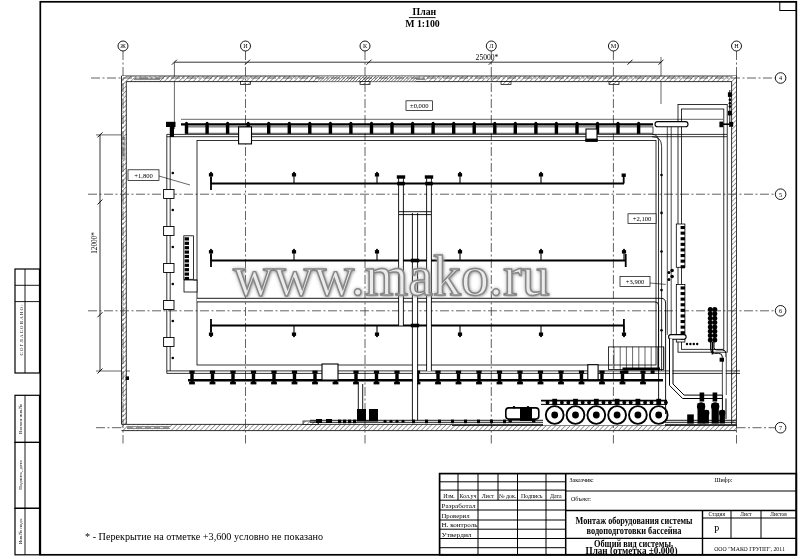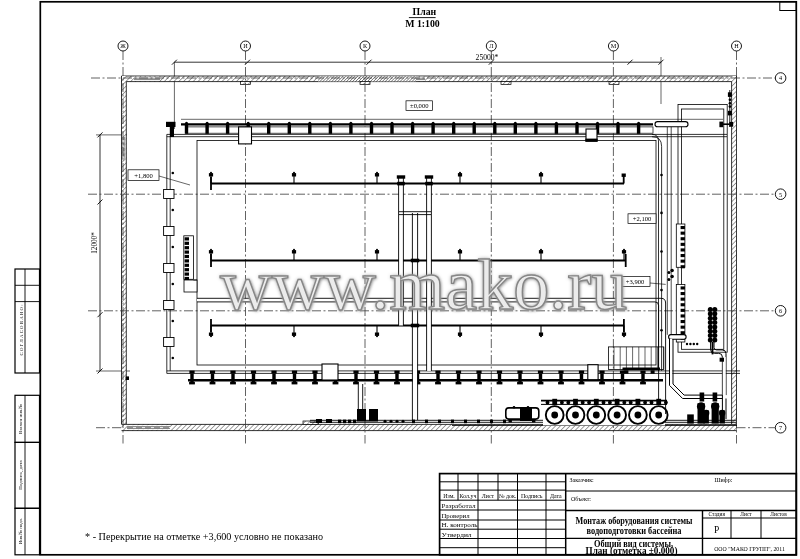--- a/index.html
+++ b/index.html
@@ -1,14 +1,14 @@
 <!DOCTYPE html>
 <html><head><meta charset="utf-8"><style>
 html,body{margin:0;padding:0;background:#fff;width:800px;height:559px;overflow:hidden}
-#wm{position:absolute;left:220px;top:244px;font-family:"Liberation Serif",serif;font-size:72px;color:rgba(255,255,255,0.80);-webkit-text-stroke:1.4px #868686;text-shadow:0 0 4px #979797,0 0 2px #ababab,1px 1px 3px #9a9a9a;white-space:nowrap;z-index:5}
+#wm{position:absolute;left:233px;top:244px;font-family:"Liberation Serif",serif;font-size:56px;color:rgba(255,255,255,0.80);-webkit-text-stroke:1.4px #868686;text-shadow:0 0 4px #979797,0 0 2px #ababab,1px 1px 3px #9a9a9a;white-space:nowrap;z-index:5}
 </style></head><body>
 <svg width="800" height="559" viewBox="0 0 800 559" style="position:absolute;left:0;top:0">
 <defs>
 <pattern id="h" width="3.4" height="3.4" patternUnits="userSpaceOnUse" patternTransform="rotate(45)">
         <rect width="3.4" height="3.4" fill="#fff"></rect>
         <line x1="0" y1="0" x2="0" y2="3.4" stroke="#000" stroke-width="0.75"></line>
       </pattern>
 <pattern id="hd" width="2.1" height="2.1" patternUnits="userSpaceOnUse" patternTransform="rotate(45)">
         <rect width="2.1" height="2.1" fill="#fff"></rect>
         <line x1="0" y1="0" x2="0" y2="2.1" stroke="#000" stroke-width="0.8"></line>

